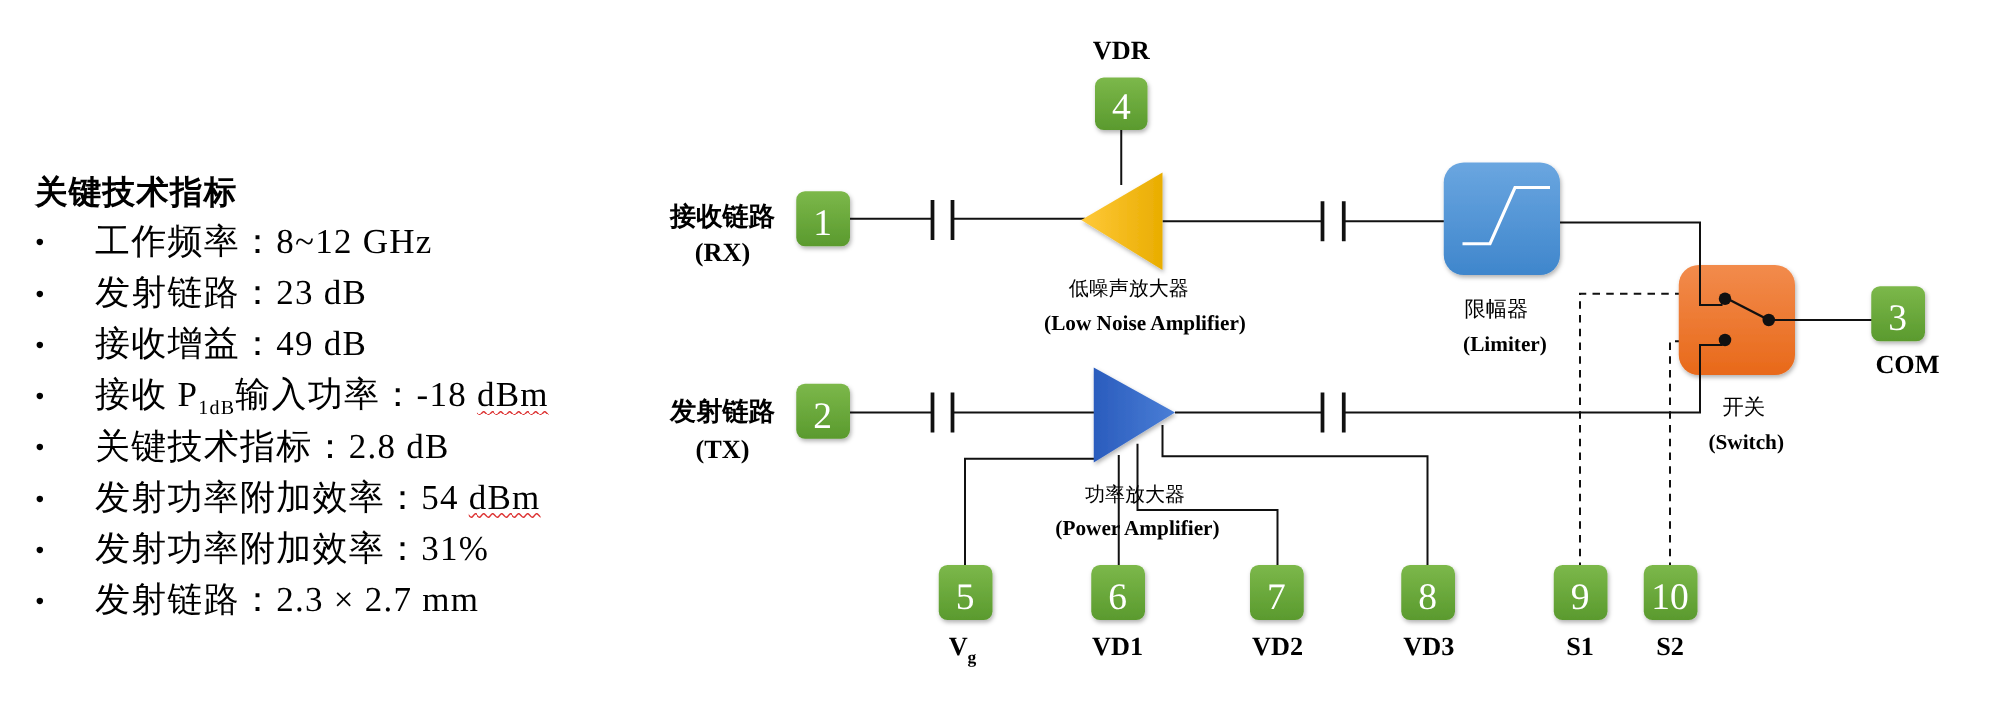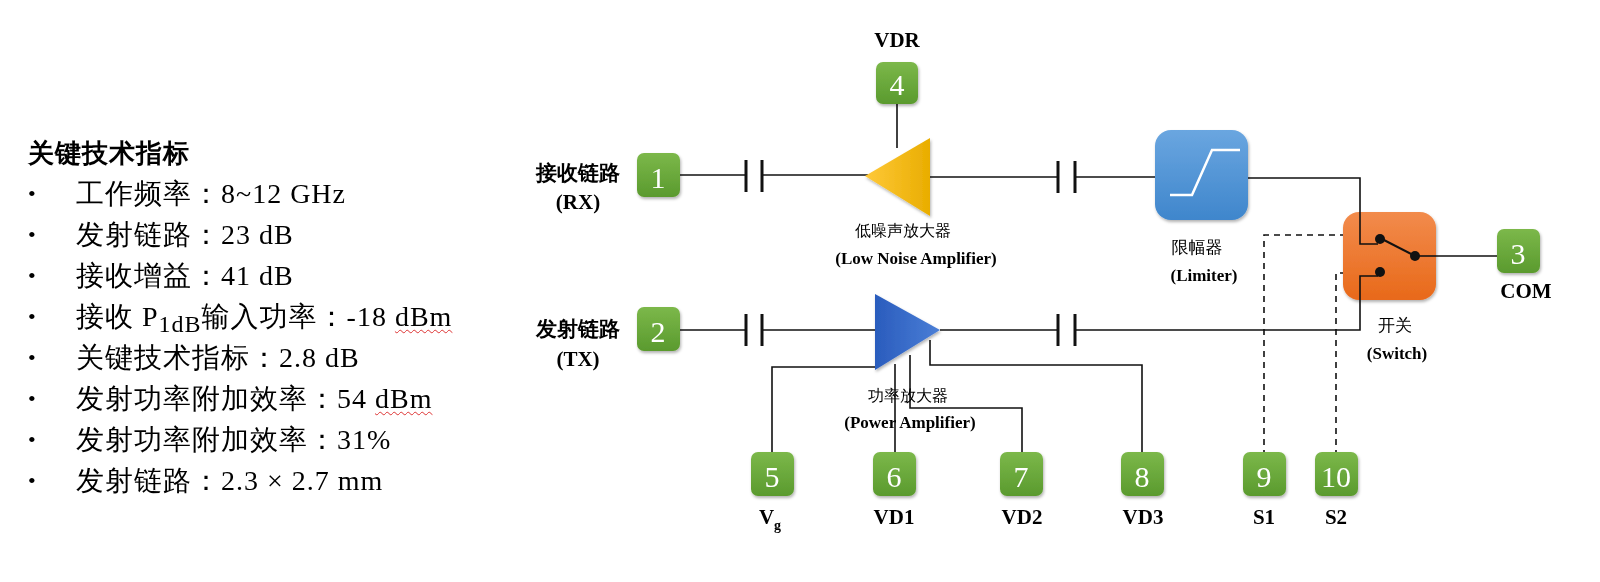--- a/index.html
+++ b/index.html
@@ -2,41 +2,41 @@
 <html><head>
 <meta charset="utf-8">
 <style>
   html, body { margin:0; padding:0; background:#ffffff; }
   body { width:1600px; height:582px; position:relative; overflow:hidden; font-family:"Liberation Serif", serif; color:#000; }
   .specs { position:absolute; left:28px; top:136px; }
   .specs-title { font-family:"DejaVu Sans", sans-serif; font-weight:bold; font-size:26px; margin:0 0 2px 0; letter-spacing:1px; }
   .spec-item { position:relative; height:41px; font-size:30px; line-height:41px; white-space:nowrap; }
   .bullet { position:absolute; left:0; top:0; font-size:22px; }
   .spec-text { position:absolute; left:48px; top:0; font-family:Liberation Serif, serif; font-size:28px; letter-spacing:1px; }
-  .sub { font-size:24px; vertical-align:-6px; }
+  .sub { font-size:16px; vertical-align:-6px; }
   .wavy { text-decoration: underline wavy #d33; text-decoration-thickness:1px; text-underline-offset:3px; }
   svg text { font-family:"Liberation Serif", serif; }
   .cjk { font-family:"DejaVu Sans", sans-serif; }
 </style>
 </head>
 <body>
 
 <div class="specs">
   <div class="specs-title">关键技术指标</div>
   <div class="spec-item">
     <span class="bullet">•</span>
     <span class="spec-text"><span>工作频率：</span><span>8~12 GHz</span></span>
   </div>
   <div class="spec-item">
     <span class="bullet">•</span>
     <span class="spec-text"><span>发射链路：</span><span>23 dB</span></span>
   </div>
   <div class="spec-item">
     <span class="bullet">•</span>
-    <span class="spec-text"><span>接收增益：</span><span>41 dB</span></span>
+    <span class="spec-text"><span>接收增益：</span><span>49 dB</span></span>
   </div>
   <div class="spec-item">
     <span class="bullet">•</span>
     <span class="spec-text"><span>接收 P</span><span class="sub">1dB</span><span>输入功率：</span><span>-18 </span><span class="wavy">dBm</span></span>
   </div>
   <div class="spec-item">
     <span class="bullet">•</span>
     <span class="spec-text"><span>关键技术指标：</span><span>2.8 dB</span></span>
   </div>
   <div class="spec-item">

